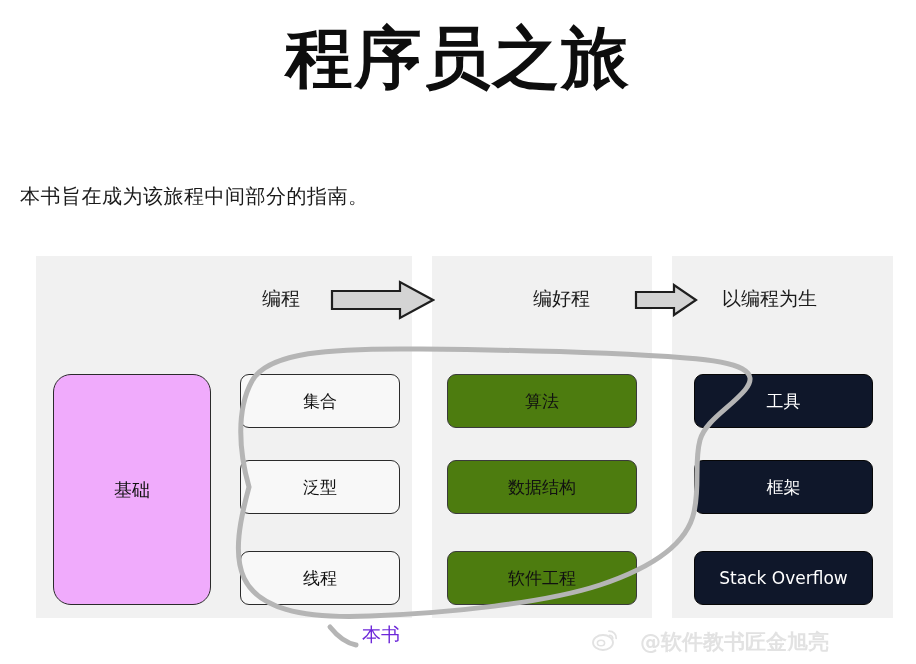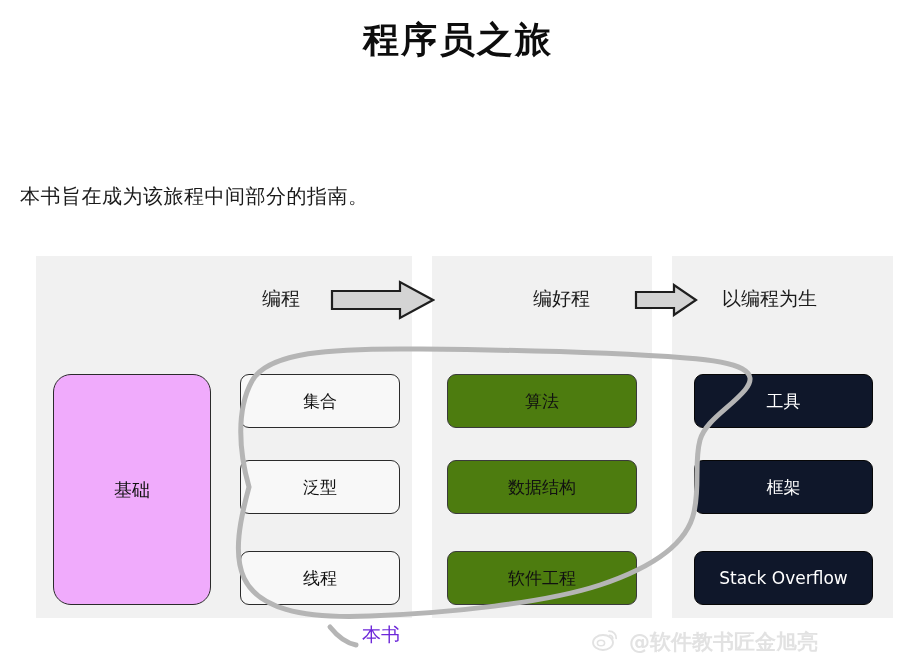--- a/index.html
+++ b/index.html
@@ -21,21 +21,21 @@
     width: 916px;
     height: 664px;
   }
   
   .title {
     position: absolute;
     left: 0;
     top: 18px;
     width: 916px;
     text-align: center;
-    font-size: 36px;
+    font-size: 67px;
     font-weight: 700;
     letter-spacing: 2px;
     color: #0d0d0d;
     font-family: "DejaVu Sans", "Liberation Sans", sans-serif;
     line-height: 1.2;
   }
   
   .subtitle {
     position: absolute;
     left: 20px;
@@ -135,21 +135,21 @@
     font-family: "DejaVu Sans", "Liberation Sans", sans-serif;
     white-space: nowrap;
   }
   
   .watermark {
     position: absolute;
     left: 592px;
     top: 628px;
     display: flex;
     align-items: center;
-    gap: 11px;
+    gap: 22px;
     color: #e2e2e2;
     font-size: 21px;
     font-weight: 700;
     font-family: "DejaVu Sans", "Liberation Sans", sans-serif;
     white-space: nowrap;
   }
   .watermark .wb-logo { display: block; }
 </style>
 </head>
 <body>

